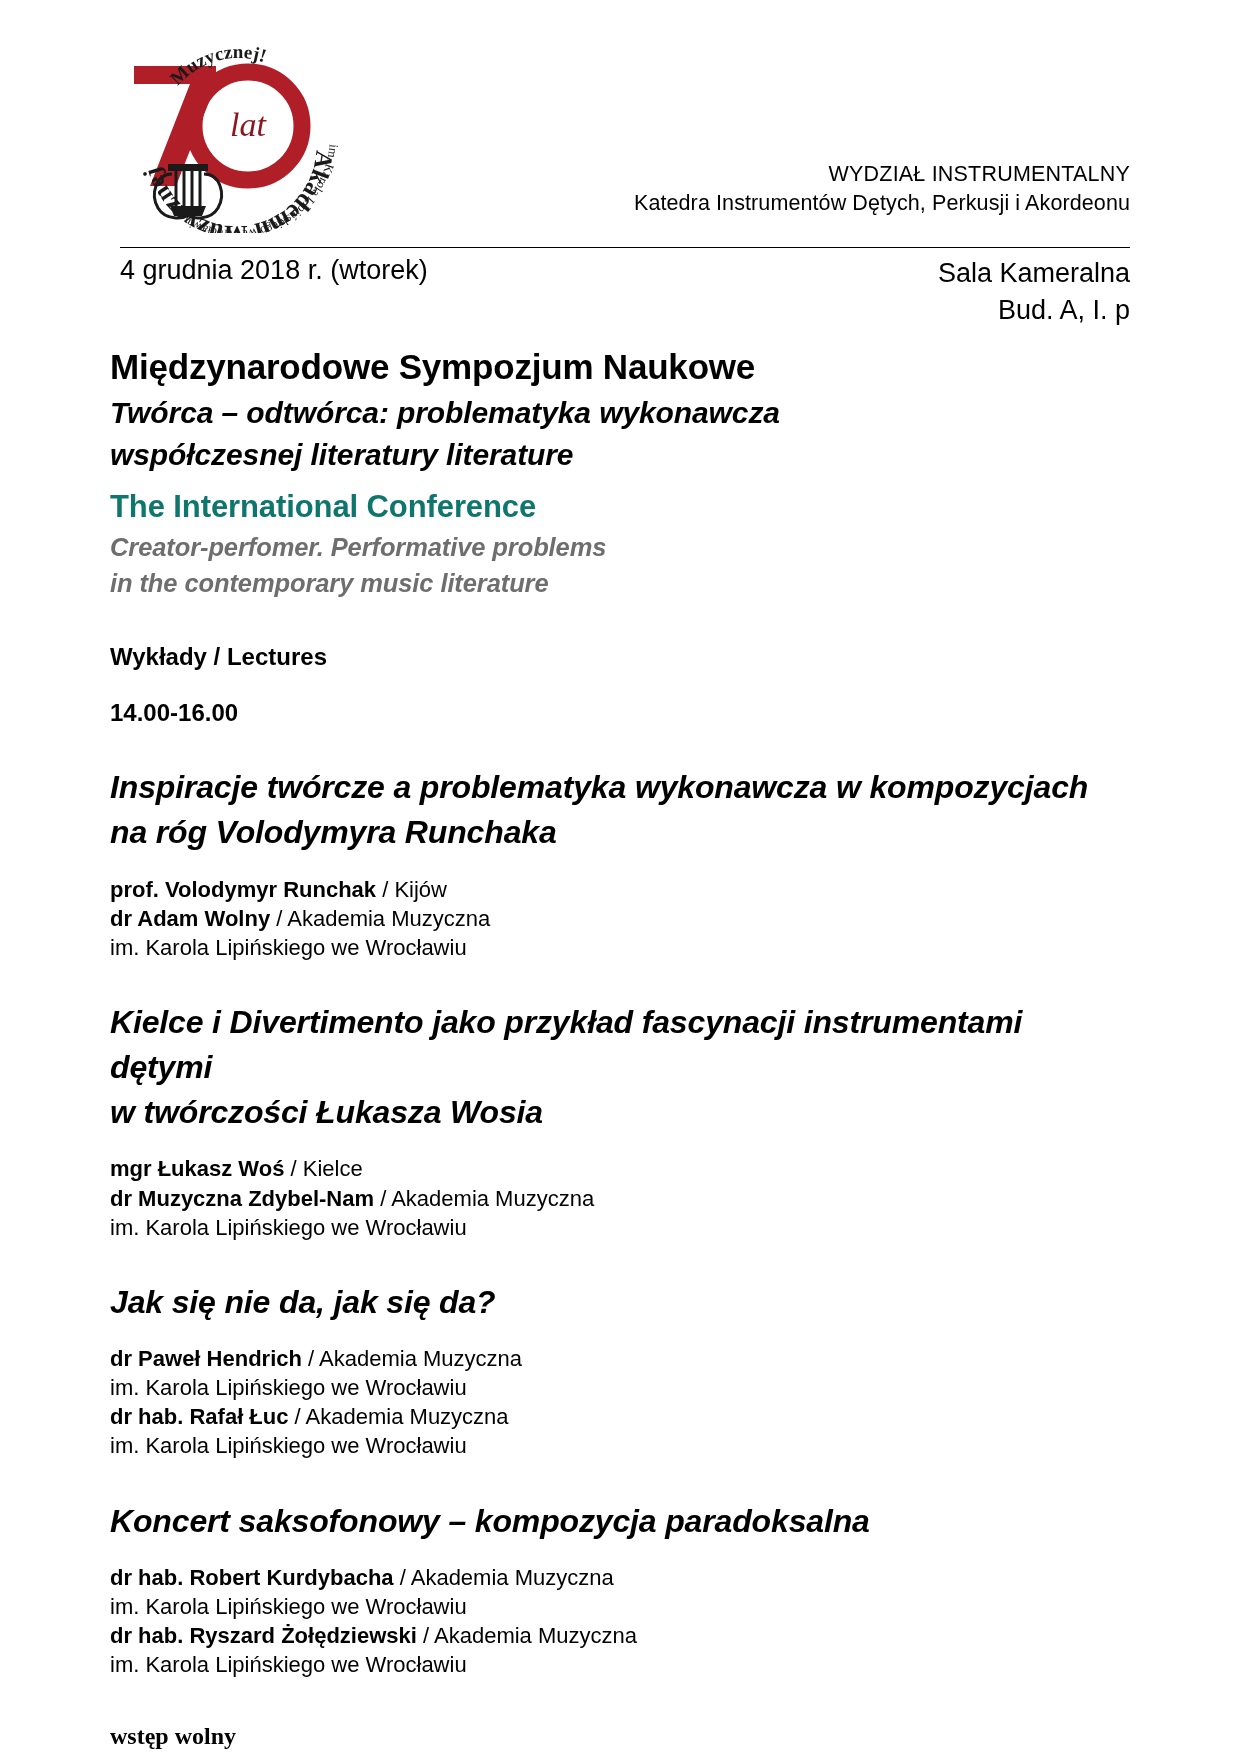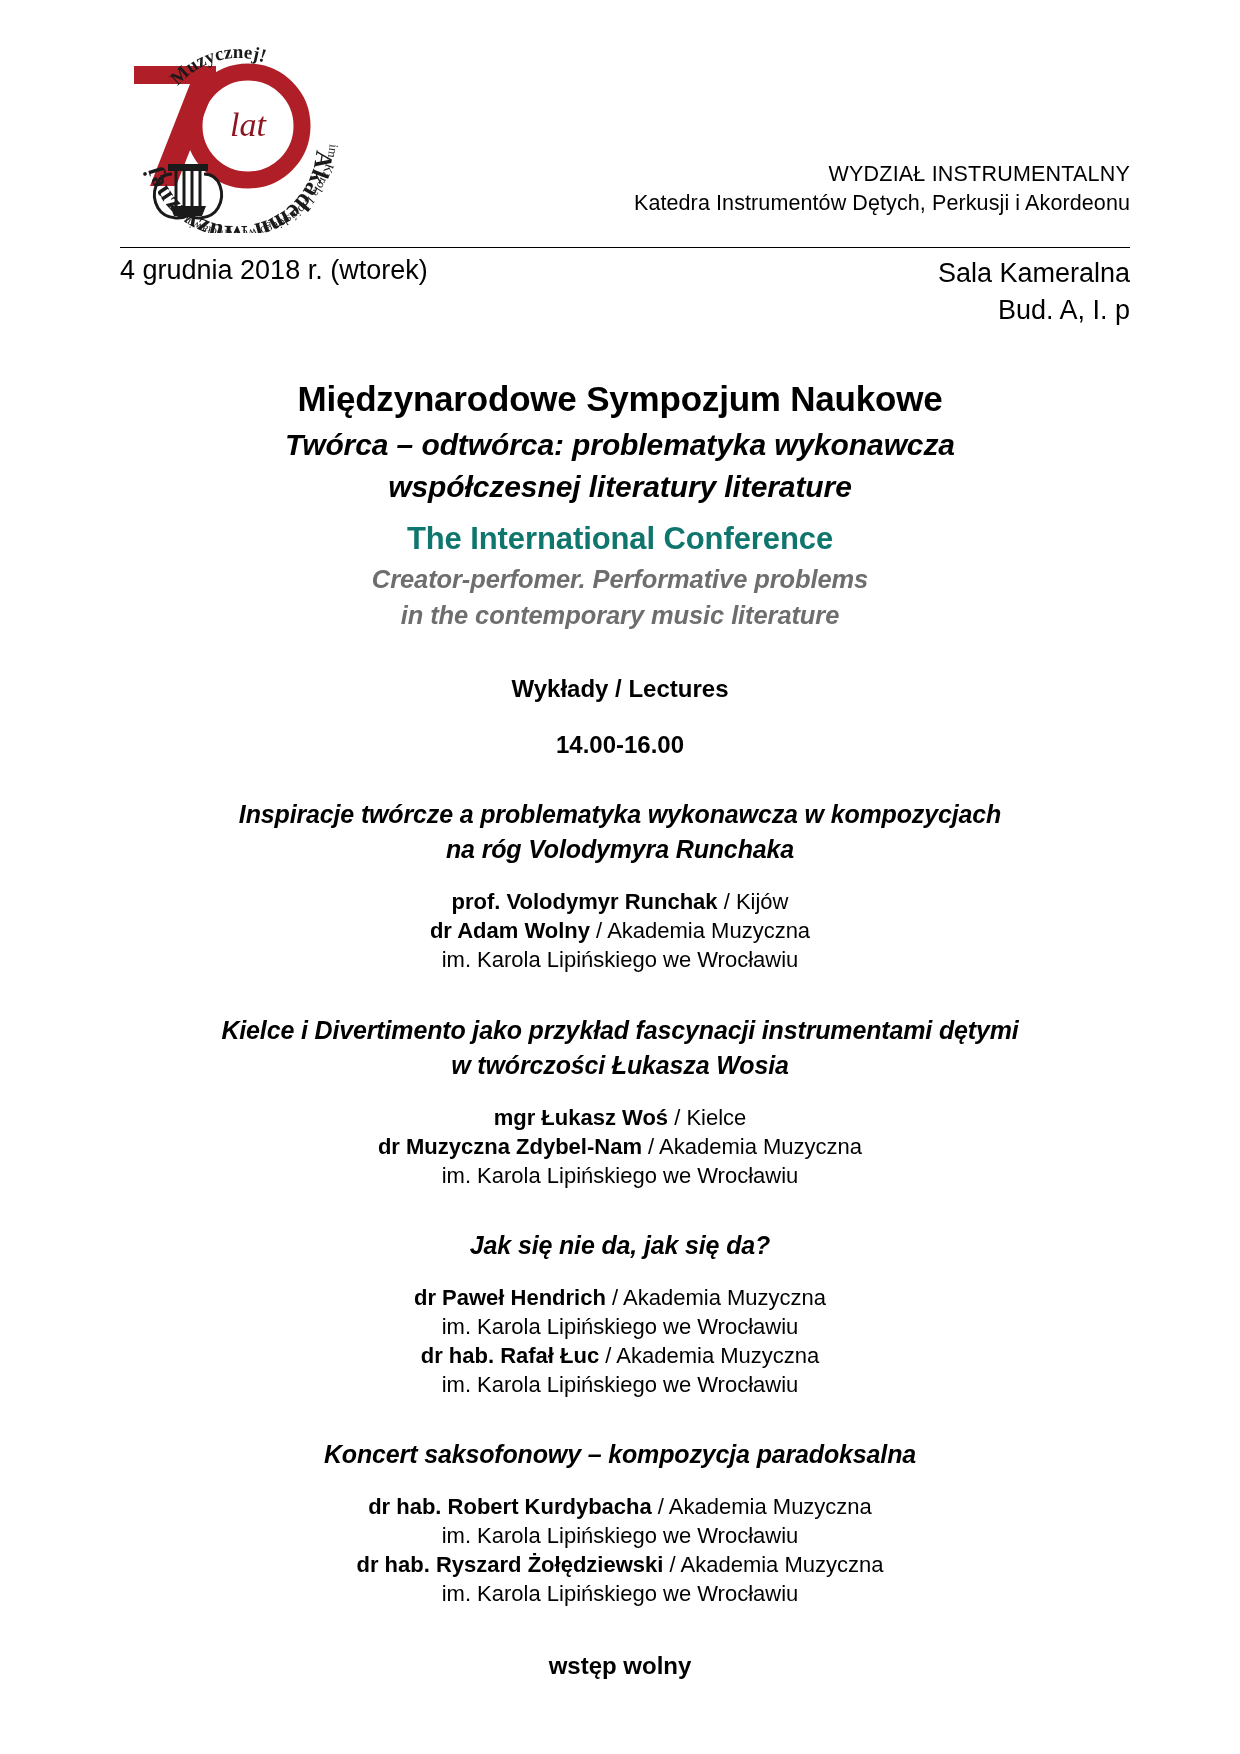--- a/index.html
+++ b/index.html
@@ -83,22 +83,21 @@
     line-height: 1.38;
   }
   .meta-venue div { white-space: nowrap; }
 
   
   .content {
     position: absolute;
     left: 110px;
     right: 110px;
     top: 345px;
-    text-align: center;
-    margin-top: 32px;
+    text-align: left;
   }
 
   .title-main {
     font-size: 35px;
     font-weight: bold;
     letter-spacing: -0.2px;
     line-height: 1.28;
     margin-bottom: 2px;
   }
   .title-sub-pl {
@@ -133,21 +132,21 @@
   .lectures-time {
     font-size: 24px;
     font-weight: bold;
     margin-top: 28px;
   }
 
   .session {
     margin-top: 38px;
   }
   .session-title {
-    font-size: 25px;
+    font-size: 32px;
     font-weight: bold;
     font-style: italic;
     line-height: 1.40;
     letter-spacing: -0.15px;
   }
   .people {
     margin-top: 20px;
   }
   .person-line {
     font-size: 22px;
@@ -160,20 +159,21 @@
   .affil-line {
     font-size: 22px;
     line-height: 1.32;
     white-space: nowrap;
   }
 
   .closing {
     margin-top: 44px;
     font-size: 24px;
     font-weight: bold;
+    font-family: Liberation Serif, serif;
   }
 </style>
 </head>
 <body>
 
 <div class="page">
 
   <div class="header">
 
     <div class="logo">

